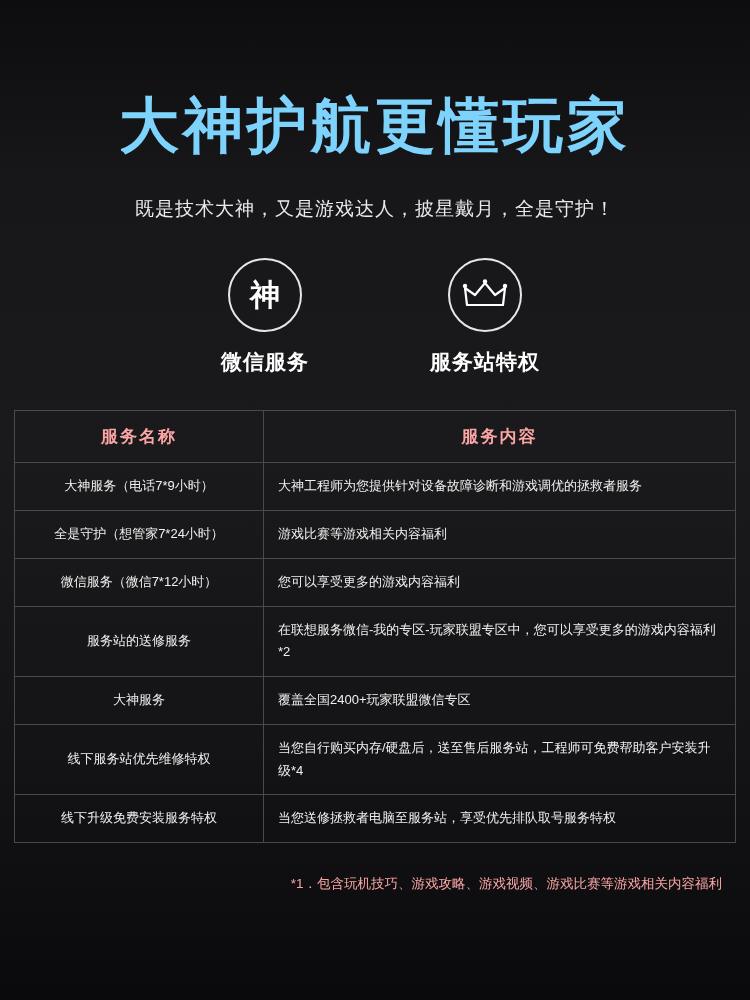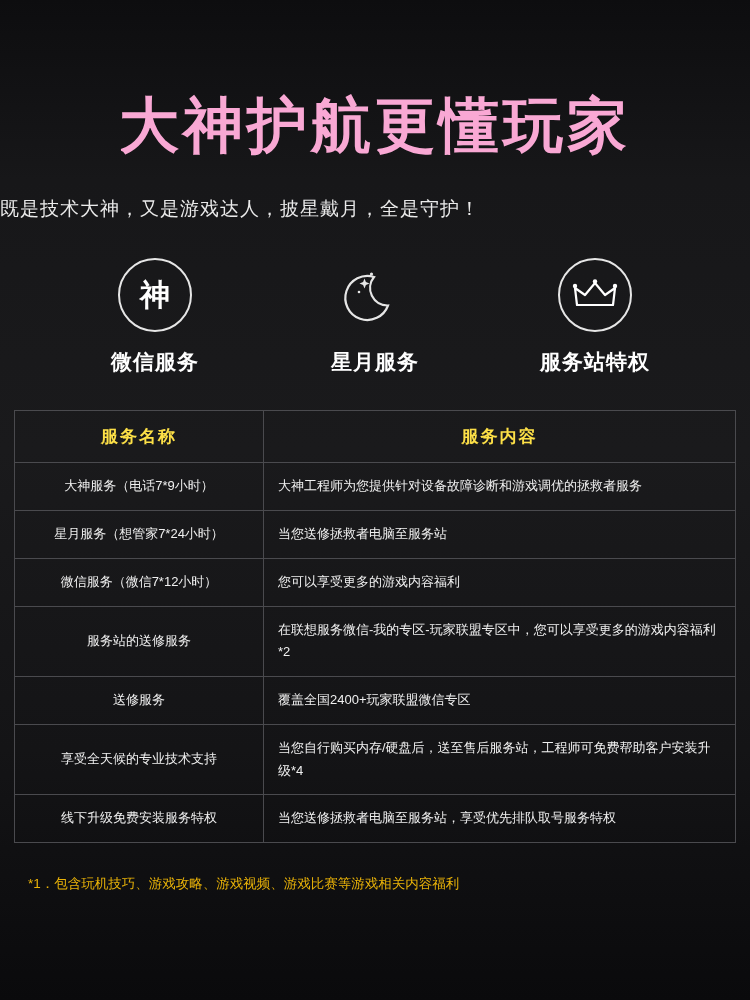--- a/index.html
+++ b/index.html
@@ -23,24 +23,24 @@
     box-sizing: border-box;
   }
 
   .hero-title {
     text-align: center;
     font-size: 60px;
     font-weight: bold;
     letter-spacing: 4px;
     line-height: 1;
     padding-top: 56px;
-    color: #f9a8d4;
+    color: #7dd3fc;
   }
   .hero-sub {
-    text-align: left;
+    text-align: center;
     font-size: 19px;
     letter-spacing: 1px;
     margin-top: 21px;
     color: #eaeaea;
   }
 
   .badges {
     display: flex;
     justify-content: center;
     align-items: flex-start;
@@ -88,21 +88,21 @@
     width: 100%;
     border-collapse: collapse;
     table-layout: fixed;
   }
   table.svc th {
     font-size: 17px;
     font-weight: bold;
     letter-spacing: 2px;
     padding: 14px 0;
     border-bottom: 1px solid #4a4a4e;
-    color: #fde047;
+    color: #fca5a5;
     text-align: center;
   }
   table.svc th.col-name { width: 248px; border-right: 1px solid #4a4a4e; }
   table.svc td {
     font-size: 13px;
     line-height: 1.75;
     padding: 12px 14px;
     border-bottom: 1px solid #4a4a4e;
     color: #f0f0f0;
     vertical-align: middle;
@@ -115,53 +115,43 @@
   table.svc tr:last-child td {
     border-bottom: 1px solid #4a4a4e;
   }
 
   .notes {
     margin: 30px 28px 0 28px;
   }
   .note {
     font-size: 13.5px;
     line-height: 1.6;
-    color: #eab308;
+    color: #fca5a5;
     margin-bottom: 20px;
+    text-align: right;
   }
   svg { display: block; }
 </style>
 </head>
 <body>
 
 <div class="page">
 
   <h1 class="hero-title">大神护航更懂玩家</h1>
   <div class="hero-sub">既是技术大神，又是游戏达人，披星戴月，全是守护！</div>
 
   <div class="badges">
 
     <div class="badge">
       <div class="badge-icon">
         <span class="glyph">神</span>
       </div>
       <div class="badge-label">微信服务</div>
     </div>
 
-    <div class="badge">
-      <div class="badge-icon noborder">
-        <svg width="74" height="74" viewBox="0 0 74 74" aria-hidden="true">
-          <path d="M50 47.5 A22 22 0 1 1 36 19 A17.5 17.5 0 0 0 50 47.5 Z" fill="none" stroke="#e6e6e6" stroke-width="2.2"></path>
-          <path d="M26.5 20.5 l1.4 3.6 3.6 1.4 -3.6 1.4 -1.4 3.6 -1.4 -3.6 -3.6 -1.4 3.6 -1.4 z" fill="#e6e6e6"></path>
-          <circle cx="33.5" cy="16" r="1.6" fill="#e6e6e6"></circle>
-          <circle cx="21" cy="34" r="1.3" fill="#e6e6e6"></circle>
-        </svg>
-      </div>
-      <div class="badge-label">星月服务</div>
-    </div>
 
     <div class="badge">
       <div class="badge-icon">
         <svg width="46" height="34" viewBox="0 0 46 34" aria-hidden="true">
           <path d="M5 27 L3 10 L13 17 L23 5 L33 17 L43 10 L41 27 Z" fill="none" stroke="#ffffff" stroke-width="2.2" stroke-linejoin="round"></path>
           <circle cx="3" cy="8" r="2.2" fill="#ffffff"></circle>
           <circle cx="43" cy="8" r="2.2" fill="#ffffff"></circle>
           <circle cx="23" cy="3.5" r="2.2" fill="#ffffff"></circle>
         </svg>
       </div>
@@ -177,37 +167,37 @@
           <th class="col-name">服务名称</th>
           <th>服务内容</th>
         </tr>
       </thead>
       <tbody>
         <tr>
           <td class="name">大神服务（电话7*9小时）</td>
           <td>大神工程师为您提供针对设备故障诊断和游戏调优的拯救者服务</td>
         </tr>
         <tr>
-          <td class="name">星月服务（想管家7*24小时）</td>
-          <td>当您送修拯救者电脑至服务站</td>
+          <td class="name">全是守护（想管家7*24小时）</td>
+          <td>游戏比赛等游戏相关内容福利</td>
         </tr>
         <tr>
           <td class="name">微信服务（微信7*12小时）</td>
           <td>您可以享受更多的游戏内容福利</td>
         </tr>
         <tr>
           <td class="name">服务站的送修服务</td>
           <td>在联想服务微信-我的专区-玩家联盟专区中，您可以享受更多的游戏内容福利*2</td>
         </tr>
         <tr>
-          <td class="name">送修服务</td>
+          <td class="name">大神服务</td>
           <td>覆盖全国2400+玩家联盟微信专区</td>
         </tr>
         <tr>
-          <td class="name">享受全天候的专业技术支持</td>
+          <td class="name">线下服务站优先维修特权</td>
           <td>当您自行购买内存/硬盘后，送至售后服务站，工程师可免费帮助客户安装升级*4</td>
         </tr>
         <tr>
           <td class="name">线下升级免费安装服务特权</td>
           <td>当您送修拯救者电脑至服务站，享受优先排队取号服务特权</td>
         </tr>
       </tbody>
     </table>
   </div>
 

